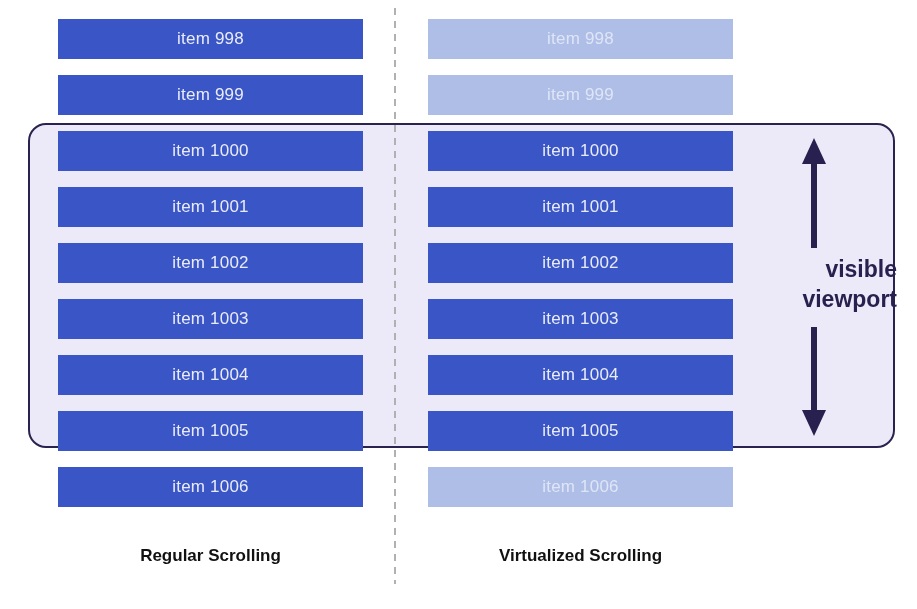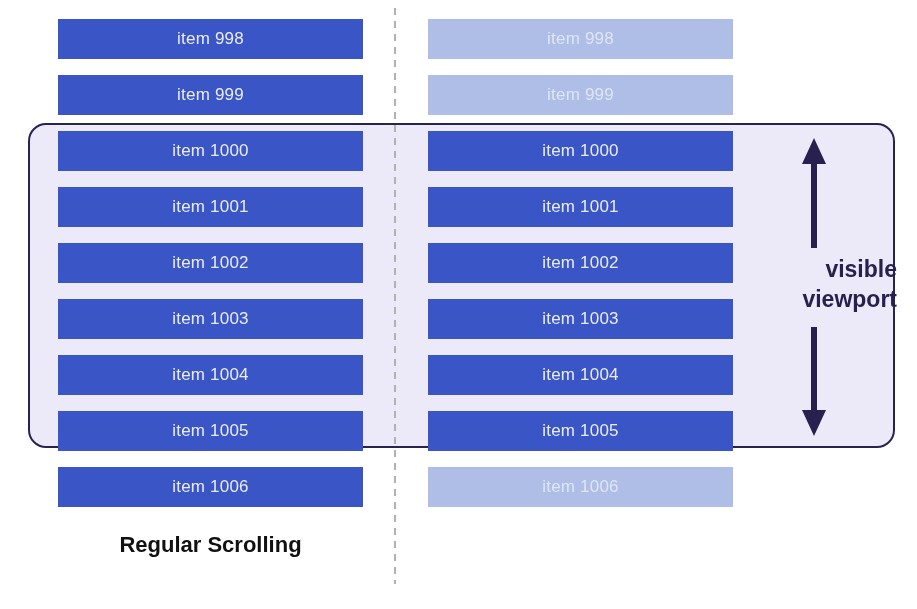--- a/index.html
+++ b/index.html
@@ -29,22 +29,22 @@
   .item.rendered{background:var(--item-rendered);color:var(--item-text);}
   .item.virtualized{background:var(--item-virtualized);color:var(--item-text-faded);}
   .arrow-svg{position:absolute;left:795px;top:134px;}
   .arrow-svg line{stroke:var(--arrow);}
   .arrow-svg polygon{fill:var(--arrow);}
   .viewport-label{
     position:absolute;left:735px;top:254px;width:162px;text-align:right;
     font-weight:bold;font-size:23px;line-height:30px;color:var(--arrow);
   }
   .col-title{
-    position:absolute;top:532px;width:305px;text-align:center;
-    font-weight:bold;font-size:22px;color:var(--title);
+    position:absolute;top:546px;width:305px;text-align:center;
+    font-weight:bold;font-size:17px;color:var(--title);
   }
   .col-title.left{left:58px;}
   .col-title.right{left:428px;}
 </style>
 </head>
 <body>
 
 <div class="canvas">
 
   <div class="viewport-box"></div>
@@ -77,14 +77,15 @@
   <svg class="arrow-svg" width="40" height="306" viewBox="0 0 40 306">
     <polygon points="19,4 7,30 31,30"></polygon>
     <line x1="19" y1="26" x2="19" y2="114" stroke-width="6"></line>
     <line x1="19" y1="193" x2="19" y2="276" stroke-width="6"></line>
     <polygon points="19,302 7,276 31,276"></polygon>
   </svg>
 
   <div class="viewport-label">visible viewport</div>
 
   <div class="col-title left">Regular Scrolling</div>
+  <div class="col-title right">Virtualized Scrolling</div>
 
 </div>
 
 </body></html>

